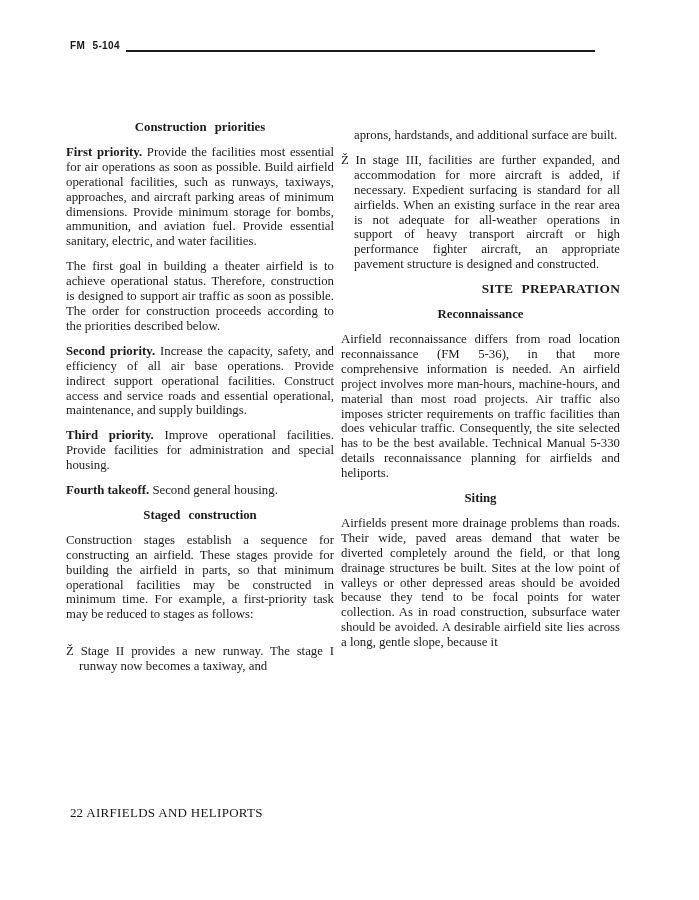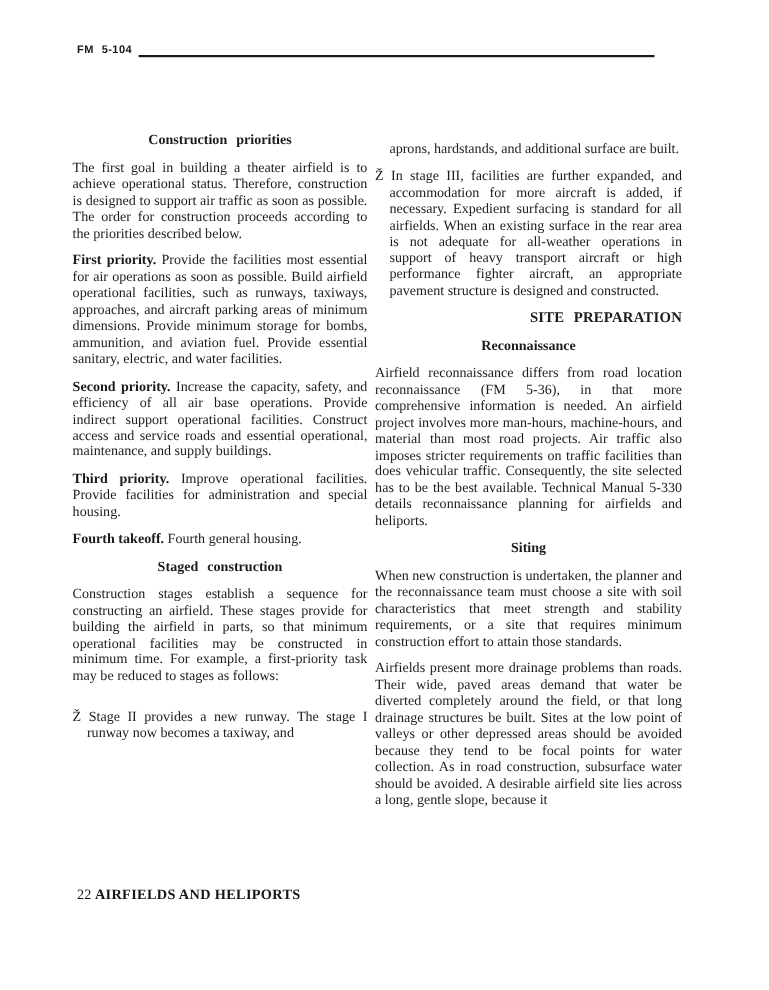--- a/index.html
+++ b/index.html
@@ -62,60 +62,59 @@
     padding-left: 13px;
   }
   .doc-footer {
     position: absolute;
     left: 70px;
     top: 805px;
     font-size: 13px;
     color: #161616;
   }
   .doc-footer .book-title {
-    font-weight: bold;
+    font-weight: normal;
     letter-spacing: 0.3px;
   }
 </style>
 </head>
 <body>
 
 <div class="page">
 
   <div class="doc-header">FM 5-104</div>
   <div class="header-rule"></div>
 
   <div class="col col-left">
     <p class="heading">Construction priorities</p>
+    <p><span class="lead">First priority.</span> <span>Provide the facilities most essential for air operations as soon as possible. Build airfield operational facilities, such as runways, taxiways, approaches, and aircraft parking areas of minimum dimensions. Provide minimum storage for bombs, ammunition, and aviation fuel. Provide essential sanitary, electric, and water facilities.</span></p>
+
     <p>The first goal in building a theater airfield is to achieve operational status. Therefore, construction is designed to support air traffic as soon as possible. The order for construction proceeds according to the priorities described below.</p>
-
-    <p><span class="lead">First priority.</span> <span>Provide the facilities most essential for air operations as soon as possible. Build airfield operational facilities, such as runways, taxiways, approaches, and aircraft parking areas of minimum dimensions. Provide minimum storage for bombs, ammunition, and aviation fuel. Provide essential sanitary, electric, and water facilities.</span></p>
 
     <p><span class="lead">Second priority.</span> <span>Increase the capacity, safety, and efficiency of all air base operations. Provide indirect support operational facilities. Construct access and service roads and essential operational, maintenance, and supply buildings.</span></p>
 
     <p><span class="lead">Third priority.</span> <span>Improve operational facilities. Provide facilities for administration and special housing.</span></p>
 
-    <p><span class="lead">Fourth takeoff.</span> <span>Fourth general housing.</span></p>
+    <p><span class="lead">Fourth takeoff.</span> <span>Second general housing.</span></p>
 
     <p class="heading">Staged construction</p>
     <p>Construction stages establish a sequence for constructing an airfield. These stages provide for building the airfield in parts, so that minimum operational facilities may be constructed in minimum time. For example, a first-priority task may be reduced to stages as follows:</p>
 
 
     <div class="bullet"><span>Ž</span> <span>Stage II provides a new runway. The stage I runway now becomes a taxiway, and</span></div>
   </div>
 
   <div class="col col-right">
     <p class="continuation">aprons, hardstands, and additional surface are built.</p>
 
     <div class="bullet"><span>Ž</span> <span>In stage III, facilities are further expanded, and accommodation for more aircraft is added, if necessary. Expedient surfacing is standard for all airfields. When an existing surface in the rear area is not adequate for all-weather operations in support of heavy transport aircraft or high performance fighter aircraft, an appropriate pavement structure is designed and constructed.</span></div>
 
     <p class="heading heading-main">SITE PREPARATION</p>
     <p class="heading">Reconnaissance</p>
     <p>Airfield reconnaissance differs from road location reconnaissance (FM 5-36), in that more comprehensive information is needed. An airfield project involves more man-hours, machine-hours, and material than most road projects. Air traffic also imposes stricter requirements on traffic facilities than does vehicular traffic. Consequently, the site selected has to be the best available. Technical Manual 5-330 details reconnaissance planning for airfields and heliports.</p>
 
     <p class="heading">Siting</p>
-    <p>When new construction is undertaken, the planner and the reconnaissance team must choose a site with soil characteristics that meet strength and stability requirements, or a site that requires minimum construction effort to attain those standards.</p>
     <p>Airfields present more drainage problems than roads. Their wide, paved areas demand that water be diverted completely around the field, or that long drainage structures be built. Sites at the low point of valleys or other depressed areas should be avoided because they tend to be focal points for water collection. As in road construction, subsurface water should be avoided. A desirable airfield site lies across a long, gentle slope, because it</p>
   </div>
 
   <div class="doc-footer"><span>22</span> <span class="book-title">AIRFIELDS AND HELIPORTS</span></div>
 
 </div>
 
 </body></html>

